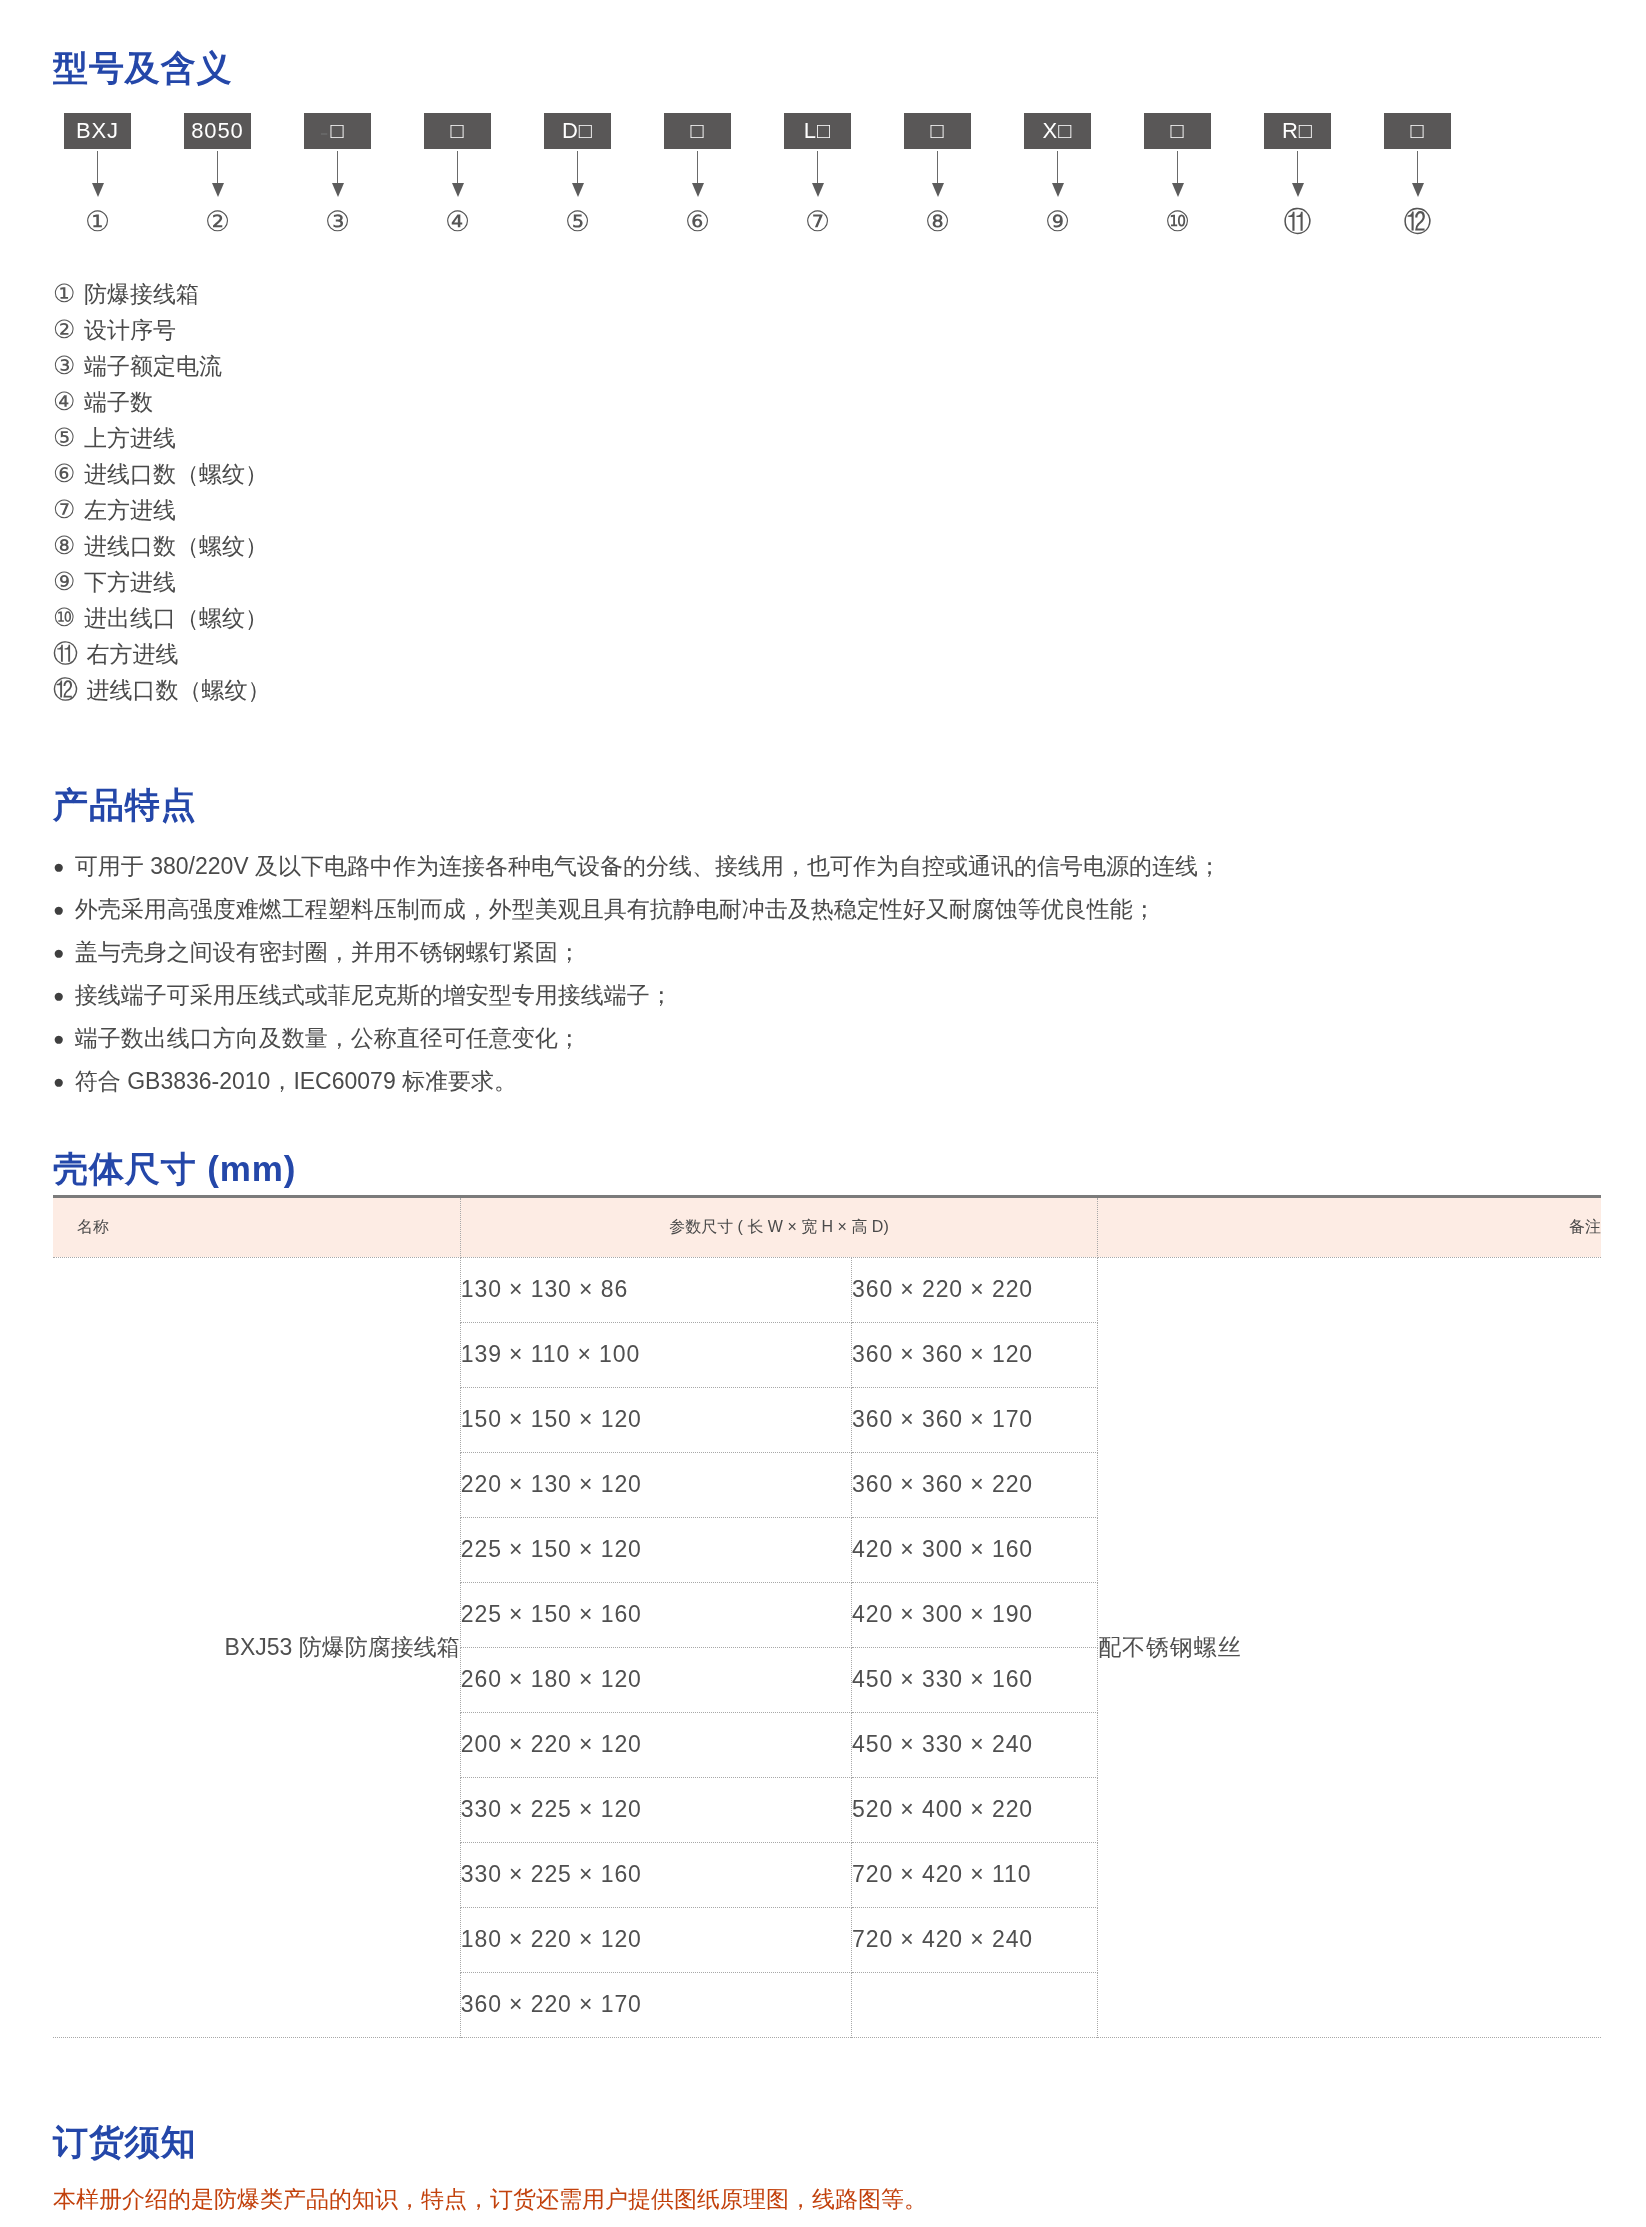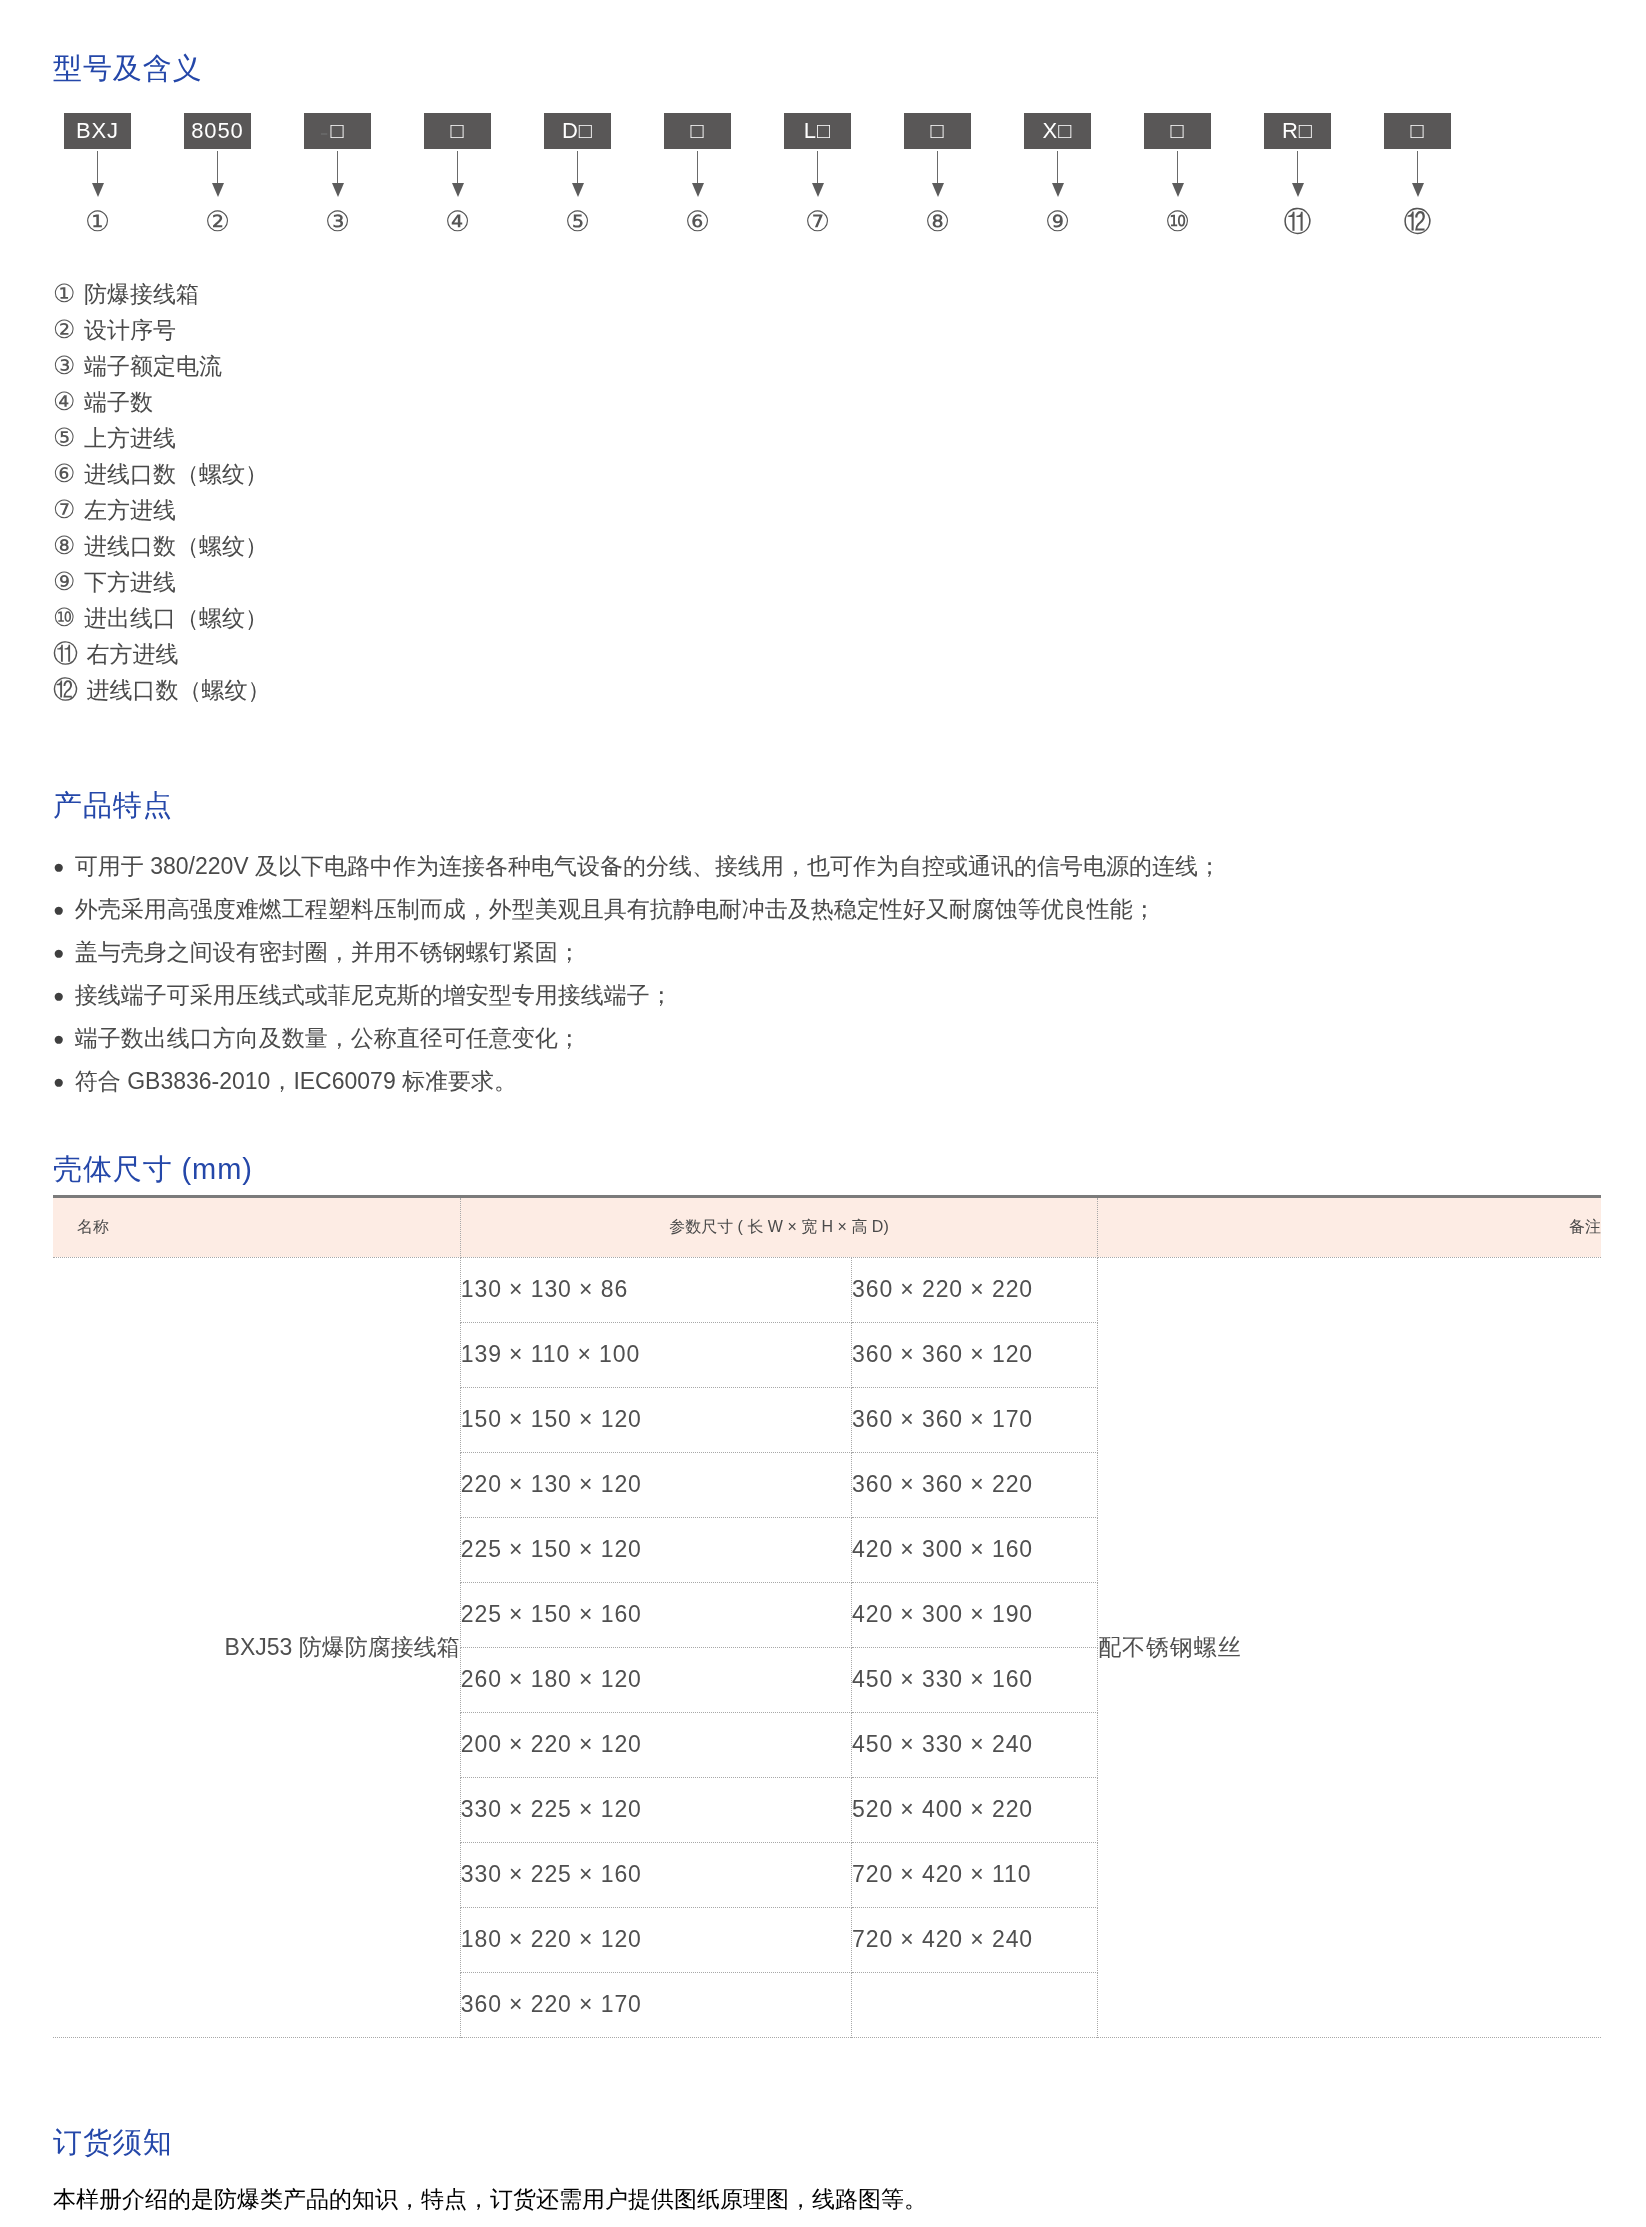--- a/index.html
+++ b/index.html
@@ -1,20 +1,20 @@
 <!DOCTYPE html>
 <html style="font-size:13.7px"><head>
 <meta charset="utf-8">
 <style>
   * { margin:0; padding:0; box-sizing:border-box; }
   html,body { background:#ffffff; }
   body { font-family:"Liberation Sans", sans-serif; color:#4a4a4a; }
   .page { position:relative; width:1646px; min-height:2227px; background:#fff; padding:50px 43px 0 53px; overflow:hidden; }
 
-  .h-blue { color:#2447a9; font-size:29px; font-weight:400; line-height:36px; letter-spacing:0.9px; }
+  .h-blue { color:#2447a9; font-size:35px; font-weight:700; line-height:36px; letter-spacing:0.9px; }
 
   
   .diagram { position:relative; margin-top:26.6px; display:flex; gap:31px; height:129px; }
   .dcol { display:flex; flex-direction:column; align-items:center; width:89px; flex:0 0 89px; }
   .dbox { width:67px; height:36px; background:#595757; color:#ffffff; display:flex; align-items:center; justify-content:center; font-size:22px; letter-spacing:0.9px; }
   .arrow { margin-top:2.6px; display:flex; flex-direction:column; align-items:center; }
   .stem { width:1.7px; height:32px; background:#6a6a6a; }
   .head { width:0; height:0; border-left:6.9px solid transparent; border-right:6.9px solid transparent; border-top:14.6px solid #5c5c5c; }
   .dnum { margin-top:9.4px; font-size:28px; color:#555; line-height:29px; }
   .dash { position:absolute; left:216px; top:1.7px; width:110px; text-align:center; font-size:26px; color:#666; line-height:36px; }
@@ -42,21 +42,21 @@
   .dims th.th-note { text-align:right; }
   .dims td { height:65px; font-size:23px; color:#4f4f4f; text-align:left; letter-spacing:0.9px; }
   .dims td.name { text-align:right; padding-left:22px; border-right:0.9px dotted #a8a8a8; letter-spacing:0; }
   .dims td.a { border-right:0.9px dotted #a8a8a8; }
   .dims td.b { border-right:0.9px dotted #a8a8a8; }
   .dims tbody tr:not(:last-child) td.a,
   .dims tbody tr:not(:last-child) td.b { border-bottom:0.9px dotted #a8a8a8; }
 
   
   .order-title { margin-top:86px; }
-  .order-note { margin-top:23px; font-size:23px; color:#000000; line-height:33px; }
+  .order-note { margin-top:23px; font-size:23px; color:#c2410c; line-height:33px; }
 </style>
 </head>
 <body>
 
 <div class="page">
 
   <h2 class="h-blue">型号及含义</h2>
 
   <div class="diagram">
     <div class="dash">-</div>

